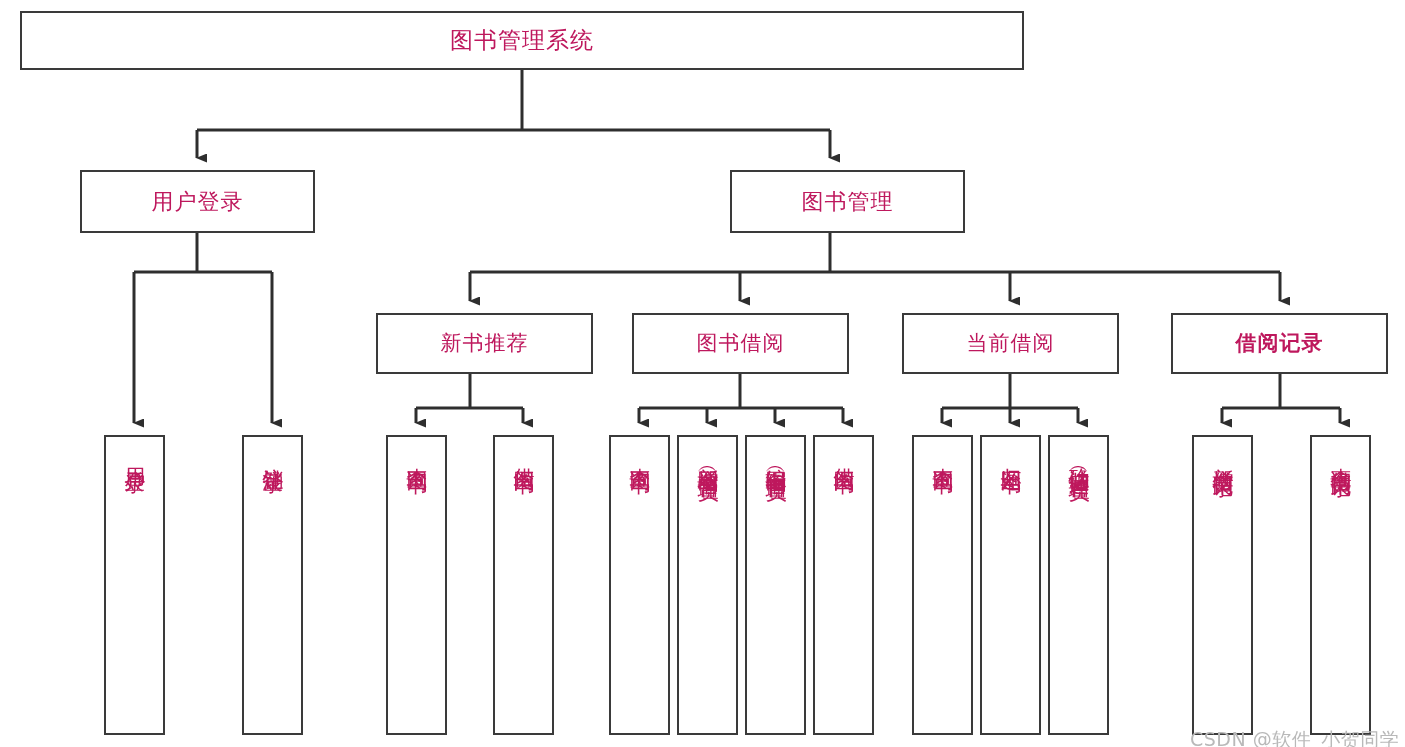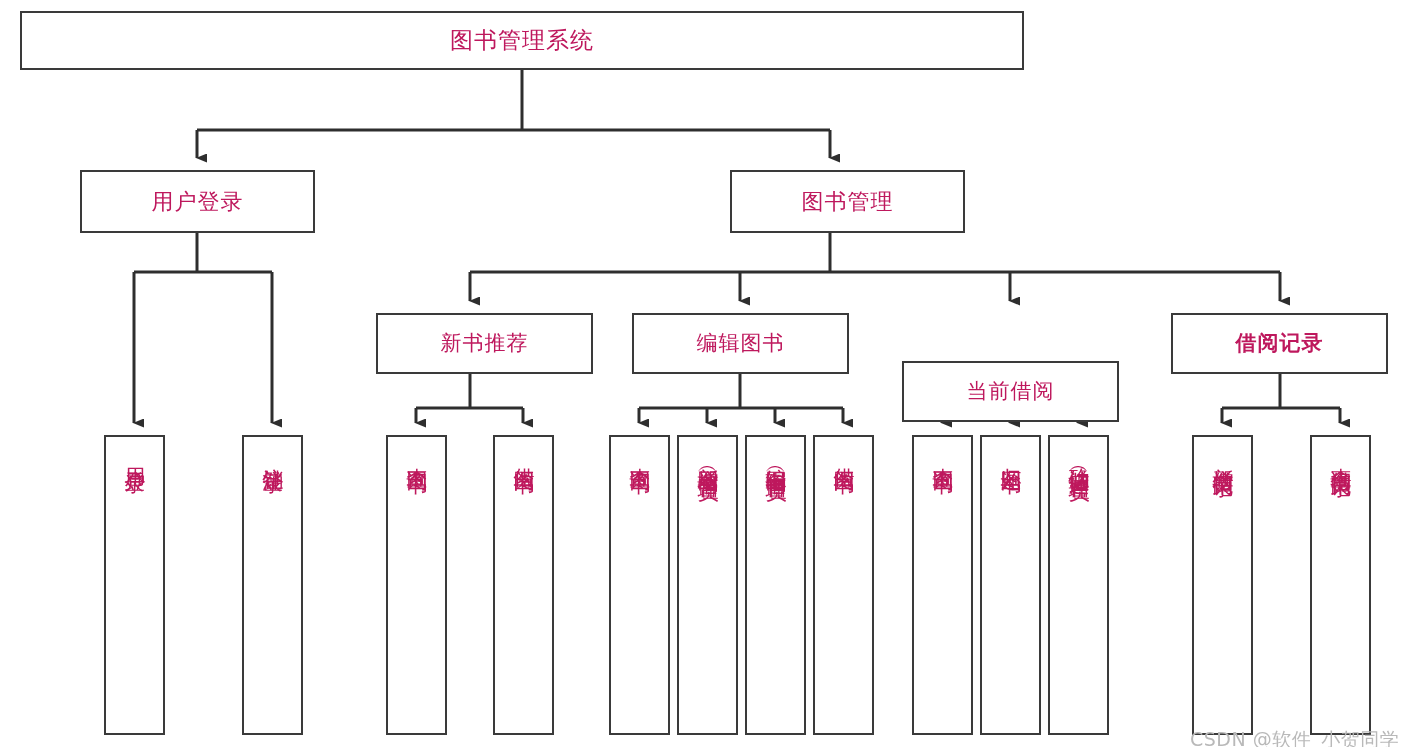--- a/index.html
+++ b/index.html
@@ -130,23 +130,23 @@
     <span class="label">用户登录</span>
   </div>
   <div class="node node-l2" style="left:710px; top:170px; width:235px; height:63px;margin-left:20px;">
     <span class="label">图书管理</span>
   </div>
 
   <div class="node node-l3" style="left:361px; top:313px; width:217px; height:61px;margin-left:15px;">
     <span class="label">新书推荐</span>
   </div>
   <div class="node node-l3" style="left:632px; top:313px; width:217px; height:61px;">
-    <span class="label">编辑图书</span>
+    <span class="label">图书借阅</span>
   </div>
-  <div class="node node-l3" style="left:902px; top:313px; width:217px; height:61px;margin-top:48px;">
+  <div class="node node-l3" style="left:902px; top:313px; width:217px; height:61px;">
     <span class="label">当前借阅</span>
   </div>
   <div class="node node-l3" style="left:1171px; top:313px; width:217px; height:61px;font-weight:bold;">
     <span class="label">借阅记录</span>
   </div>
 
   <div class="node node-leaf" style="left:104px; top:435px; width:61px; height:300px;">
     <span class="label">用户登录</span>
   </div>
   <div class="node node-leaf" style="left:242px; top:435px; width:61px; height:300px;">

